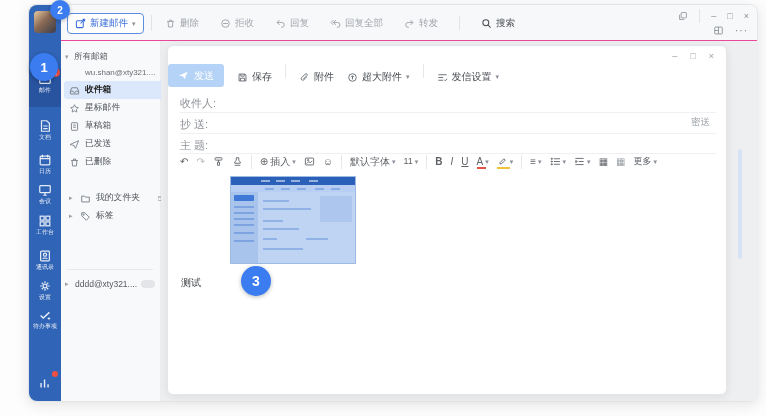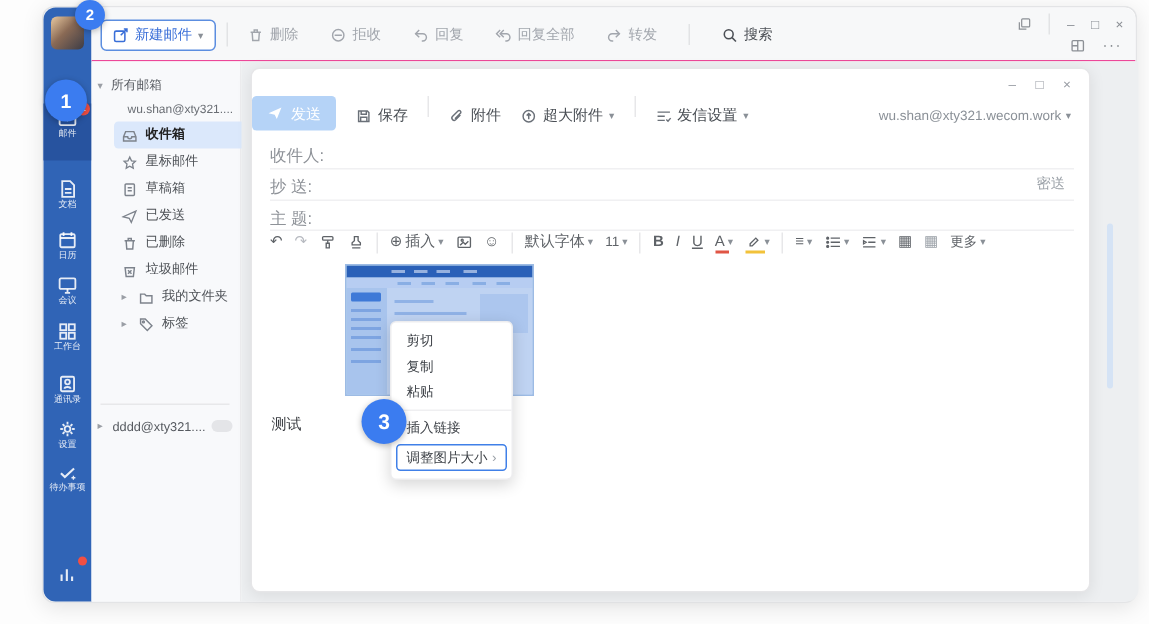--- a/index.html
+++ b/index.html
@@ -45,21 +45,21 @@
   .win-sub svg { width:11px; height:11px; }
   .dots { font-size:10px; letter-spacing:1px; color:#7d8187; }
 
   
   .sidebar { position:absolute; left:32px; top:36px; width:100px; height:360px;
     background:#f8f9fb; border-right:1px solid #ececee; }
   .sb-section { position:absolute; left:4px; top:10px; display:flex; align-items:center; gap:3px;
     color:#55595f; font-size:8.5px; }
   .sb-acct { position:absolute; left:12px; top:27px; color:#6a6e74; font-size:8px; white-space:nowrap;margin-left:12px; }
   .sb-row { position:absolute; left:3px; width:112px; height:18px; border-radius:3px;
-    display:flex; align-items:center; padding:0 5px; gap:5px; color:#4e5257; font-size:8.8px;margin-left:12px; }
+    display:flex; align-items:center; padding:0 5px; gap:5px; color:#4e5257; font-size:8.8px; }
   .sb-row.sel { background:#dbe8fb; color:#222; font-weight:bold; }
   .sb-ic { width:11px; height:11px; flex:0 0 auto; color:#7d838c; }
   .sb-ic svg { width:11px; height:11px; display:block; }
   .sb-lab { flex:1 1 auto; white-space:nowrap; overflow:hidden; }
   .sb-count { font-size:8px; color:#9a9ea5; font-weight:normal; }
   .sb-exp { width:6px; font-size:7px; color:#9a9ea5; flex:0 0 auto; }
   .sb-divider { position:absolute; left:6px; top:228px; width:86px; height:1px; background:#e7e8ea; }
   .sb-acct2 { position:absolute; left:4px; top:238px; width:94px; display:flex; align-items:center; gap:4px;
     color:#55595f; font-size:8.5px; }
   .acct2-pill { width:14px; height:8px; background:#e4e5e8; border-radius:4px; }
@@ -352,30 +352,20 @@
       </div>
       <div class="sb-row" style="top:112px">
         <span class="sb-ic">
             <svg viewBox="0 0 16 16" fill="none" stroke="currentColor" stroke-width="1.4">
               <path d="M3 5h10M6.5 5V3h3v2M4.5 5l.6 8h5.8l.6-8"></path>
             </svg>
           </span>
         <span class="sb-lab">已删除</span>
         <span class="sb-count"></span>
       </div>
-      <div class="sb-row" style="top:130px">
-        <span class="sb-ic">
-            <svg viewBox="0 0 16 16" fill="none" stroke="currentColor" stroke-width="1.4">
-              <path d="M3.5 5h9l-1 8.5h-7z"></path>
-              <path d="M6.3 7.5l3.4 3.4M9.7 7.5l-3.4 3.4"></path>
-            </svg>
-          </span>
-        <span class="sb-lab">垃圾邮件</span>
-        <span class="sb-count"></span>
-      </div>
       <div class="sb-row" style="top:148px">
         <span class="sb-exp">▸</span>
         <span class="sb-ic">
             <svg viewBox="0 0 16 16" fill="none" stroke="currentColor" stroke-width="1.4">
               <path d="M2.5 4.5h4L8 6h5.5v7h-11z"></path>
             </svg>
           </span>
         <span class="sb-lab">我的文件夹</span>
         <span class="sb-count">572</span>
       </div>
@@ -437,24 +427,20 @@
             <span>超大附件</span>
             <span class="caret">▾</span>
           </span>
           <span class="ct-div"></span>
           <span class="ct-item">
             <svg viewBox="0 0 16 16" fill="none" stroke="currentColor" stroke-width="1.4">
                 <path d="M2 4h12M2 8h7M2 12h7"></path>
                 <path d="M10.5 11.2l1.6 1.6 2.6-3"></path>
               </svg>
             <span>发信设置</span>
-            <span class="caret">▾</span>
-          </span>
-          <span class="cw-account">
-            <span>wu.shan@xty321.wecom.work</span>
             <span class="caret">▾</span>
           </span>
         </div>
 
         <div class="field-label" style="top:50px">收件人:</div>
         <div style="position:absolute;left:60px;top:46px;width:480px;height:20px;"></div>
         <div class="hairline" style="top:66px"></div>
 
         <div class="field-label" style="top:71px">抄 送:</div>
         <div style="position:absolute;left:60px;top:67px;width:430px;height:20px;"></div>
@@ -582,29 +568,18 @@
             <div class="mi-wash"></div>
           </div>
           <div class="body-text">测试</div>
         </div>
       </div>
 
       <div class="pane-scroll"></div>
     </div>
   </div>
 
-  <div class="cmenu">
-    <div class="cm-item">剪切</div>
-    <div class="cm-item">复制</div>
-    <div class="cm-item">粘贴</div>
-    <div class="cm-div"></div>
-    <div class="cm-item">插入链接</div>
-    <div class="cm-item hilite">
-      <span>调整图片大小</span>
-      <span class="cm-arrow">›</span>
-    </div>
-  </div>
 
 
   <div class="anno anno1">1</div>
   <div class="anno anno2">2</div>
   <div class="anno anno3">3</div>
 </div>
 
 </body></html>

